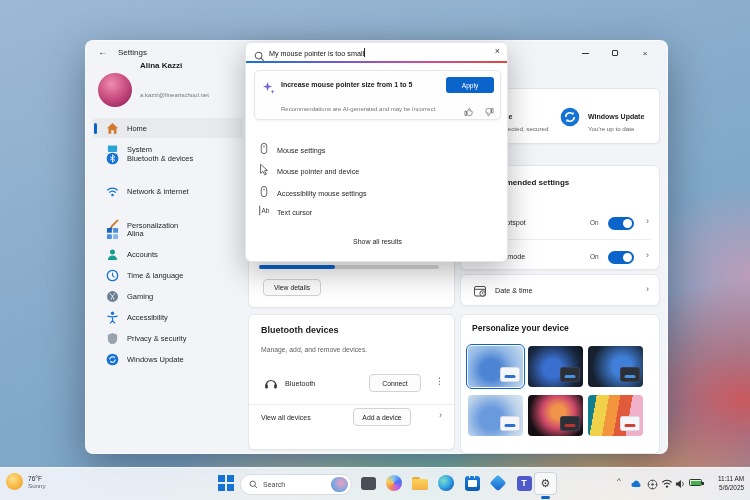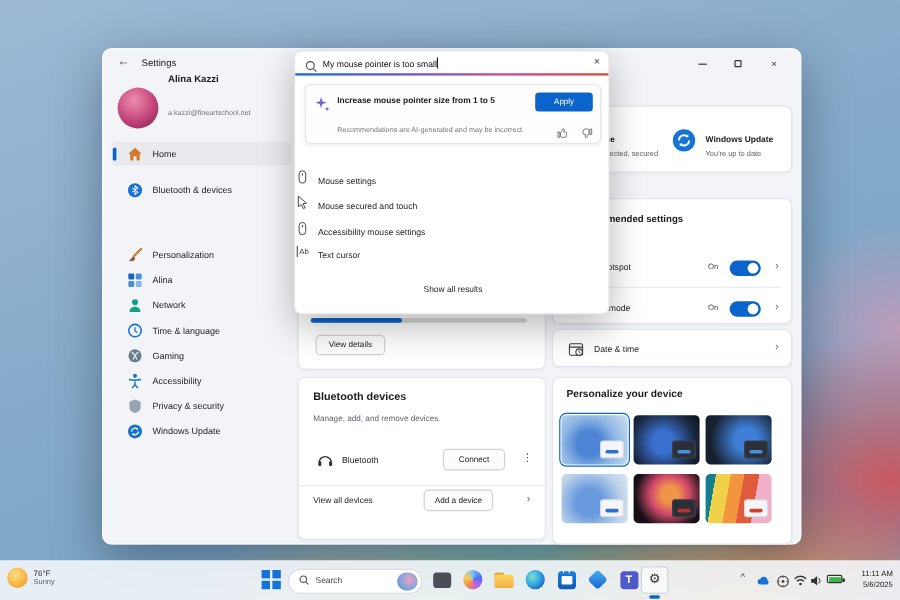--- a/index.html
+++ b/index.html
@@ -29,21 +29,21 @@
 .navitem.active{background:#e9eaee}
 .navacc{position:absolute;left:1px;width:2.5px;height:11px;border-radius:2px;background:#0b64c9}
 .i14{width:14px;height:14px;flex:0 0 14px;display:inline-flex;align-items:center;justify-content:center}
 .toggle{position:absolute;width:26px;height:13px;background:#0b64c9;border-radius:7px}
 .knob{position:absolute;right:2px;top:2px;width:9px;height:9px;background:#fff;border-radius:50%}
 .btn{position:absolute;background:#fcfcfc;border:1px solid #d2d2d2;border-radius:4px;font-size:6.8px;color:#1a1a1a;display:flex;align-items:center;justify-content:center}
 .btnp{position:absolute;background:#0b64c9;border-radius:3px;font-size:6.6px;color:#fff;display:flex;align-items:center;justify-content:center}
 .flyout{position:absolute;left:245px;top:42px;width:263px;height:220px;background:#fff;border-radius:6px;box-shadow:0 10px 30px rgba(0,0,0,.28);z-index:40;border:1px solid #e6e6e6}
 .gradbar{position:absolute;left:0;top:18px;width:100%;height:1.6px;background:linear-gradient(90deg,#1573d6,#6b5bd2,#c94f9e,#e2483c)}
 .aicard{position:absolute;left:8px;top:27px;width:247px;height:50px;background:#fefefe;border:1px solid #e7e7e7;border-radius:5px;box-shadow:0 1px 3px rgba(0,0,0,.06)}
-.rrow{position:absolute;left:0;width:263px;height:18px;display:flex;align-items:center;gap:7px;}
+.rrow{position:absolute;left:0;width:263px;height:18px;display:flex;align-items:center;gap:7px;padding-left:12px}
 .caret{display:inline-block;width:1px;height:9px;background:#222;vertical-align:-1.5px;animation:bl 1s steps(1) infinite}
 @keyframes bl{50%{opacity:0}}
 .thumb{position:absolute;width:55px;height:41px;border-radius:4px;overflow:hidden}
 .thumb.sel{outline:1.6px solid #0b64c9;outline-offset:1px}
 .pt1{background:radial-gradient(circle at 42% 58%,#4d85d4 0 26%,#8fb6e4 55%,#cfe0f0)}
 .pt2{background:radial-gradient(circle at 45% 55%,#3a6fd0 0 24%,#1a2a44 68%,#0b0f14)}
 .pt3{background:radial-gradient(circle at 62% 50%,#3f7fd8 0 24%,#16202e 76%)}
 .pt4{background:radial-gradient(circle at 42% 58%,#6a9ade 0 28%,#bcd2ea 68%,#dde8f2)}
 .pt5{background:radial-gradient(circle at 55% 42%,#f0944a 0 18%,#d04a6a 42%,#140f14 76%)}
 .pt6{background:linear-gradient(100deg,#127f8f 0 14%,#f0d24a 14% 34%,#f2953c 34% 52%,#e25a3c 52% 72%,#f0b0c8 72% 100%)}
@@ -79,30 +79,48 @@
 
     <div class="navitem active" style="top:77px">
       <span class="navacc"></span>
       <span class="i14">
           <svg width="13" height="13" viewBox="0 0 14 14">
             <path d="M7 1.2 L13 6.6 H11.3 V12.6 H8.4 V8.8 H5.6 V12.6 H2.7 V6.6 H1 Z" fill="#d07a2e"></path>
           </svg>
         </span>
       <span>Home</span>
     </div>
+    <div class="navitem" style="top:98px">
+      <span class="i14">
+          <svg width="13" height="13" viewBox="0 0 14 14">
+            <rect x="2" y="2.8" width="10" height="6.8" rx="1" fill="#2ea3d6"></rect>
+            <path d="M.6 11.6 h12.8 l-1.6 1.2 h-9.6 Z" fill="#9fb6c6"></path>
+          </svg>
+        </span>
+      <span>System</span>
+    </div>
     <div class="navitem" style="top:107px">
       <span class="i14">
           <svg width="13" height="13" viewBox="0 0 14 14">
             <circle cx="7" cy="7" r="6.3" fill="#1573d6"></circle>
             <path d="M7 3 v8 M7 3 l2.6 2.2 -5.2 3.6 M7 11 l2.6 -2.2 -5.2 -3.6" stroke="#fff" stroke-width=".9" fill="none"></path>
           </svg>
         </span>
       <span>Bluetooth &amp; devices</span>
     </div>
-    <div class="navitem" style="top:161px">
+    <div class="navitem" style="top:140px">
+      <span class="i14">
+          <svg width="13" height="13" viewBox="0 0 14 14">
+            <path d="M1.5 5.8 a7.5 7.5 0 0 1 11 0 M3.6 8.2 a4.4 4.4 0 0 1 6.8 0" fill="none" stroke="#1573d6" stroke-width="1.5"></path>
+            <circle cx="7" cy="10.8" r="1.4" fill="#1573d6"></circle>
+          </svg>
+        </span>
+      <span>Network &amp; internet</span>
+    </div>
+    <div class="navitem" style="top:174px">
       <span class="i14">
           <svg width="13" height="13" viewBox="0 0 14 14">
             <path d="M12.5 1.5 L6.2 7.8" stroke="#c87f3a" stroke-width="2" stroke-linecap="round"></path>
             <path d="M5.6 8.4 c-2 .4 -1.8 2.8 -4 3.4 1.6 1.6 5.2 1 5.6 -1.8 Z" fill="#8a5a3a"></path>
           </svg>
         </span>
       <span>Personalization</span>
     </div>
     <div class="navitem" style="top:182px">
       <span class="i14">
@@ -115,21 +133,21 @@
         </span>
       <span>Alina</span>
     </div>
     <div class="navitem" style="top:203px">
       <span class="i14">
           <svg width="13" height="13" viewBox="0 0 14 14">
             <circle cx="7" cy="4.2" r="2.7" fill="#159e8e"></circle>
             <path d="M2 13 a5 5 0 0 1 10 0 Z" fill="#159e8e"></path>
           </svg>
         </span>
-      <span>Network</span>
+      <span>Accounts</span>
     </div>
     <div class="navitem" style="top:245px">
       <span class="i14">
           <svg width="13" height="13" viewBox="0 0 14 14">
             <circle cx="7" cy="7" r="5.9" fill="#6b7f92"></circle>
             <path d="M4 3.6 c2 1.4 4 4.4 4.6 6.8 M10 3.6 c-2 1.4 -4 4.4 -4.6 6.8" stroke="#e8eef2" stroke-width="1" fill="none"></path>
           </svg>
         </span>
       <span>Gaming</span>
     </div>
@@ -304,21 +322,21 @@
       <span><svg width="12" height="13" viewBox="0 0 14 14">
             <rect x="3.8" y="1" width="6.4" height="12" rx="3.2" fill="none" stroke="#3a3a3a" stroke-width=".9"></rect>
             <line x1="7" y1="3.4" x2="7" y2="5.8" stroke="#3a3a3a" stroke-width=".9"></line>
           </svg></span>
       <span class="t72">Mouse settings</span>
     </div>
     <div class="rrow" style="top:119px">
       <span><svg width="12" height="13" viewBox="0 0 14 14">
             <path d="M3 1 L11 8 L7.6 8.5 L9.6 12.4 L7.9 13.2 L5.9 9.3 L3 11.4 Z" fill="none" stroke="#3a3a3a" stroke-width=".9"></path>
           </svg></span>
-      <span class="t72">Mouse secured and touch</span>
+      <span class="t72">Mouse pointer and device</span>
     </div>
     <div class="rrow" style="top:141px">
       <span><svg width="12" height="13" viewBox="0 0 14 14">
             <rect x="3.8" y="1" width="6.4" height="12" rx="3.2" fill="none" stroke="#3a3a3a" stroke-width=".9"></rect>
             <line x1="7" y1="3.4" x2="7" y2="5.8" stroke="#3a3a3a" stroke-width=".9"></line>
           </svg></span>
       <span class="t72">Accessibility mouse settings</span>
     </div>
     <div class="rrow" style="top:160px">
       <span><svg width="12" height="13" viewBox="0 0 14 14">

